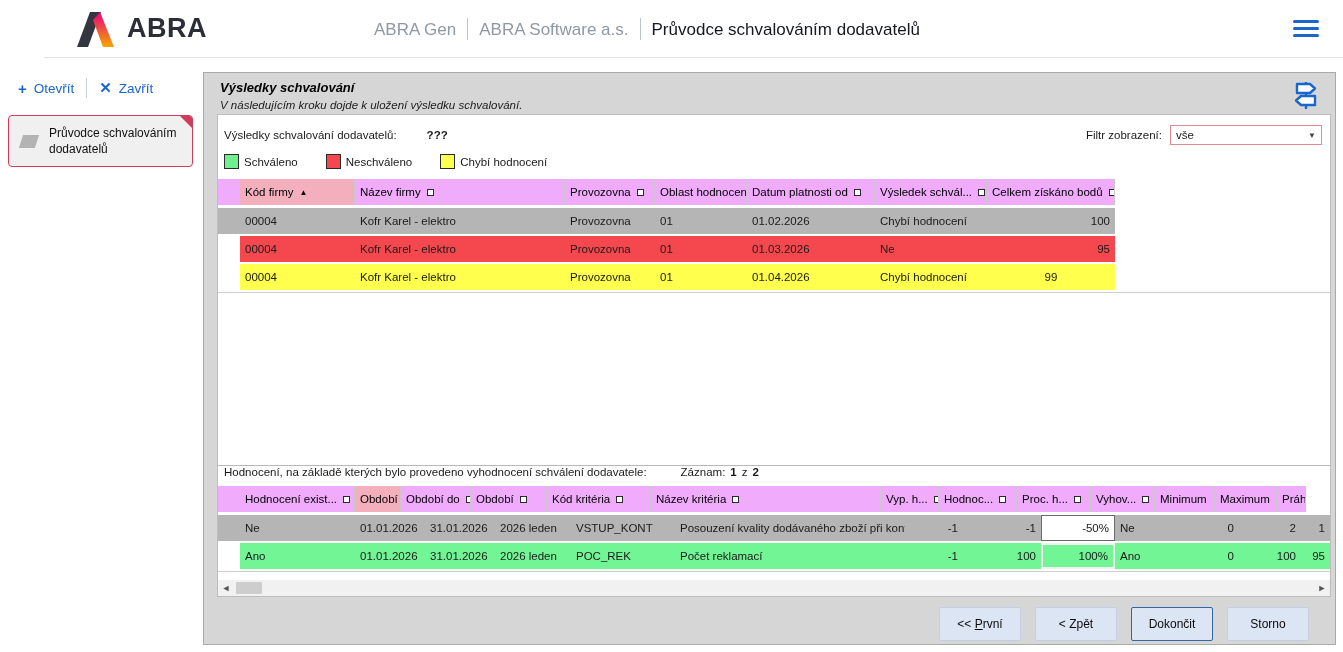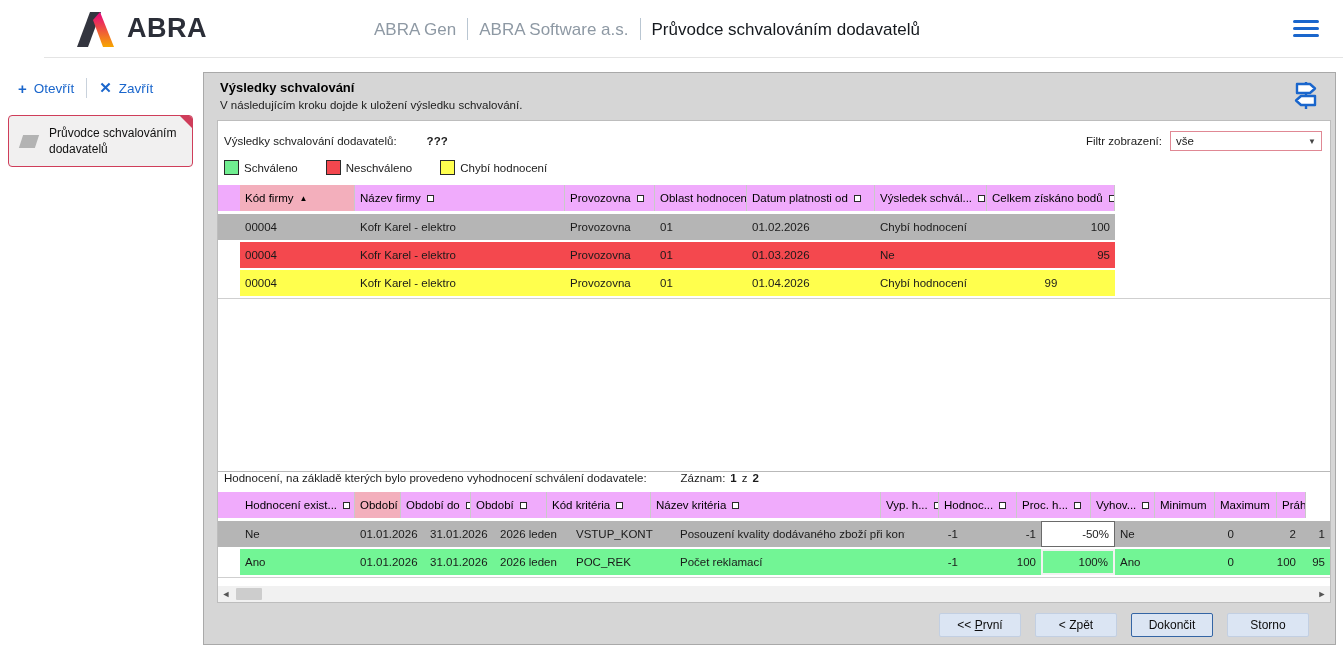--- a/index.html
+++ b/index.html
@@ -23,21 +23,21 @@
   .side-link { display:flex; align-items:center; gap:7px; color:#1a66cc; font-size:13.5px; cursor:pointer; }
   .side-glyph { font-size:15px; font-weight:bold; }
   .side-divider { width:1px; height:20px; background:#c9d2dc; }
   .side-card { position:relative; overflow:hidden; margin:17px 10px 0 8px; background:#f1f0f0; border:1px solid #cf3d5a; border-radius:4px; padding:9px 14px 9px 12px; display:flex; align-items:center; gap:12px; cursor:pointer; }
   .side-card::after { content:""; position:absolute; top:-1px; right:-1px; border-top:14px solid #cf3d5a; border-left:14px solid transparent; }
   .card-ico { width:16px; height:13px; background:#b3b3b3; transform:skewX(-18deg); flex:0 0 auto; }
   .card-label { font-size:12px; line-height:1.35; color:#101010; }
 
   
   .main-panel { flex:1; margin:14px 7px 7px 0; background:#d6d6d6; border:1px solid #a9a9a9; display:flex; flex-direction:column; position:relative; }
-  .panel-head { height:47px; padding:7px 16px 0 16px; position:relative; }
+  .panel-head { height:41px; padding:7px 16px 0 16px; position:relative;font-style:italic; }
   .panel-title { font-size:13px; font-weight:bold; color:#000; }
   .panel-subtitle { font-size:11.5px; color:#1c1c1c; margin-top:4px; }
   .signpost { position:absolute; right:14px; top:6px; cursor:pointer; }
 
   
   .white-area { height:483px; margin:0 4px 0 13px; background:#fff; border:1px solid #bdbdbd; display:flex; flex-direction:column; overflow:hidden; }
   .meta-row { display:flex; align-items:center; margin:9px 8px 0 6px; height:22px; font-size:11.5px; }
   .meta-q { font-weight:bold; margin-left:30px; }
   .meta-spacer { flex:1; }
   .filter-label { margin-right:8px; }
@@ -70,21 +70,21 @@
   .rec-z { margin-left:5px; }
 
   
   .hscroll { height:16px; margin:8px 0 0 0; background:#f1f1f1; display:flex; align-items:center; }
   .sb-btn { width:16px; height:16px; display:flex; align-items:center; justify-content:center; color:#555; font-size:9px; cursor:pointer; background:#f1f1f1; }
   .sb-thumb { width:26px; height:12px; background:#cdcdcd; margin-left:2px; border-radius:1px; cursor:pointer; }
   .sb-track { flex:1; }
 
   
   .footer { display:flex; justify-content:flex-end; gap:14px; padding:10px 26px 0 0; }
-  .wiz-btn { width:82px; height:24px; background:#dbe5f3; border:1px solid #c2cfe2; border-radius:2px; font-family:"Liberation Sans", sans-serif; font-size:12px; color:#0c0c0c; cursor:pointer; }
+  .wiz-btn { width:82px; height:34px; background:#dbe5f3; border:1px solid #c2cfe2; border-radius:2px; font-family:"Liberation Sans", sans-serif; font-size:12px; color:#0c0c0c; cursor:pointer; }
   .wiz-btn.default { border:1px solid #3465a4; }
   .key-u { text-decoration:underline; }
 </style>
 </head>
 <body>
 
 <div class="app-header">
   <div class="logo-wrap">
     <svg width="44" height="38" viewBox="0 0 44 38">
       <defs>

